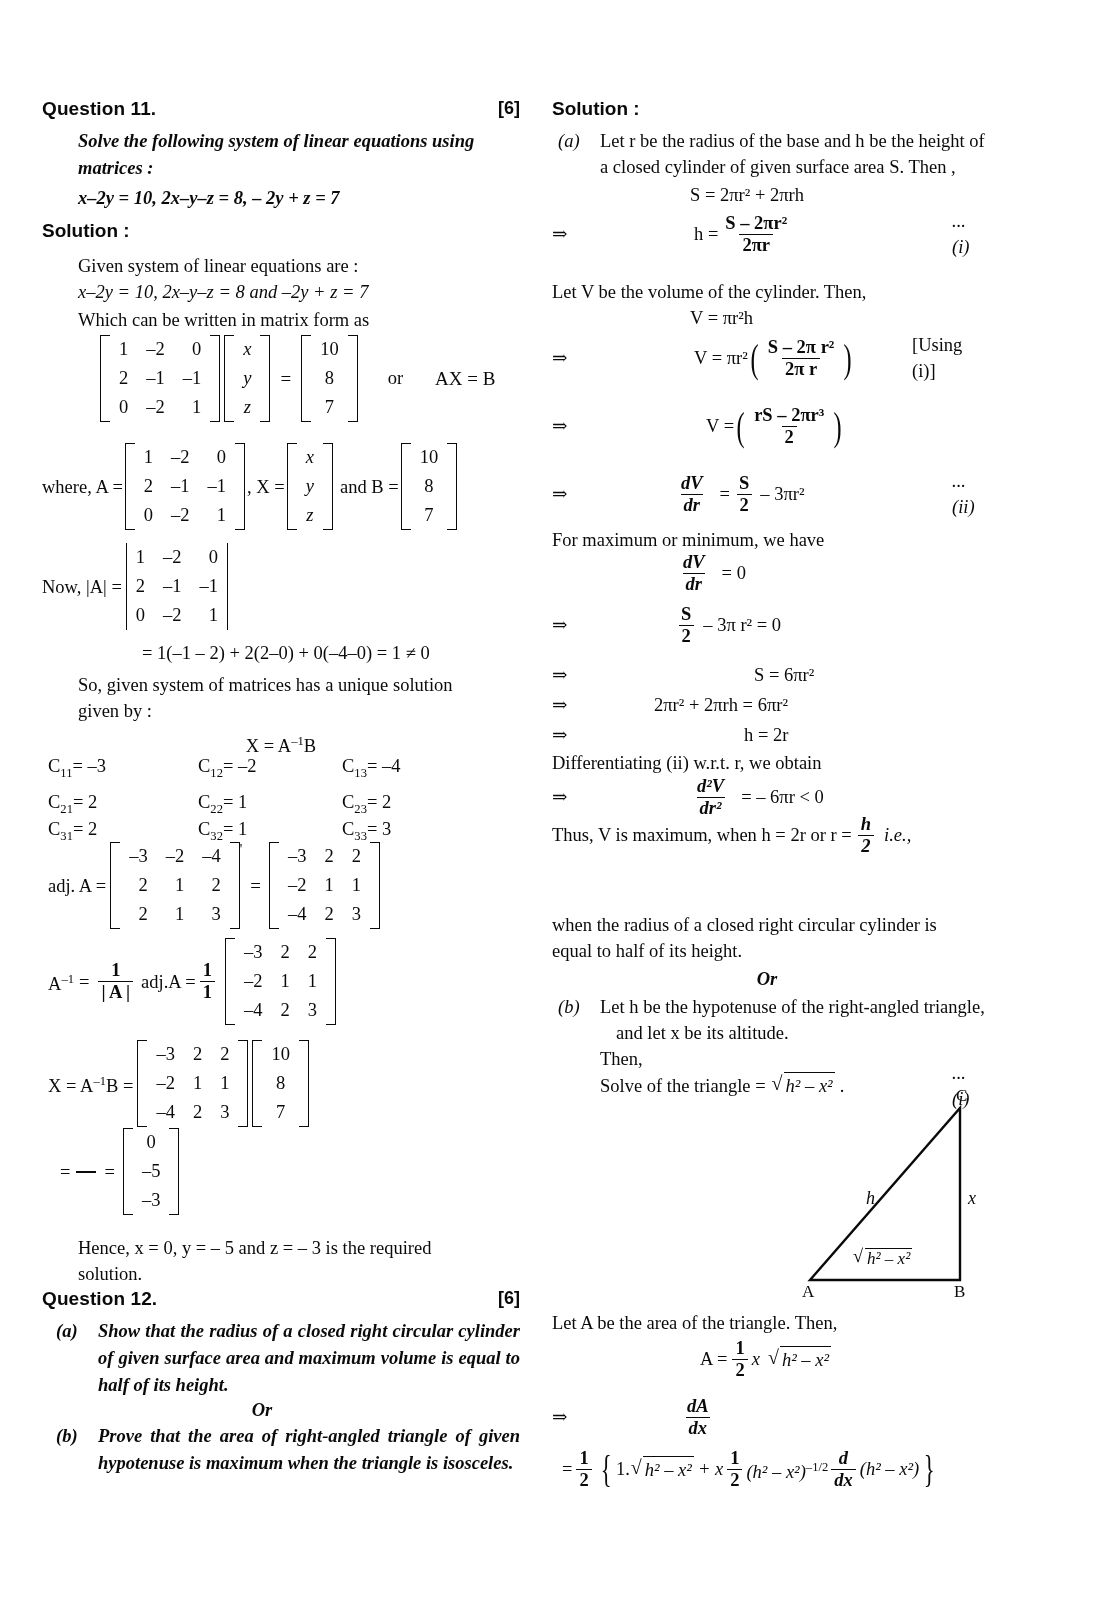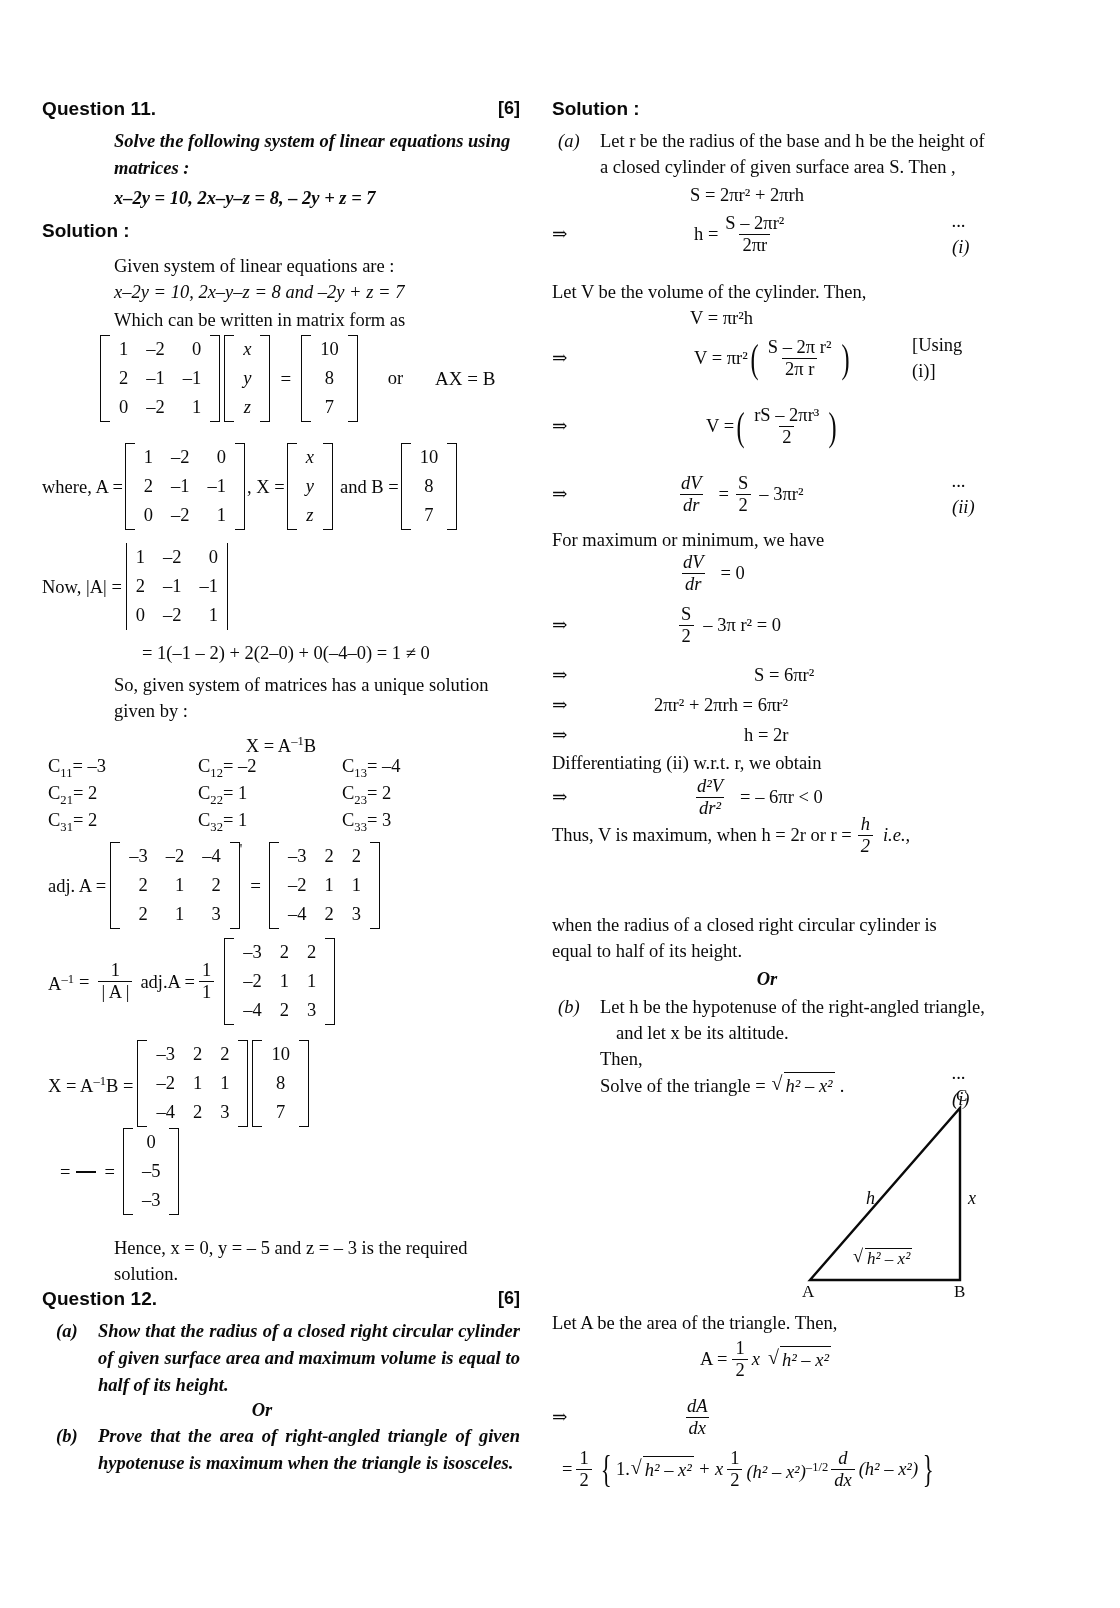--- a/index.html
+++ b/index.html
@@ -10,29 +10,29 @@
   .colL{left:42px;width:478px;}
   .colR{left:552px;width:478px;}
 
   
   .qhead{font-family:"Liberation Sans","DejaVu Sans",sans-serif;font-weight:bold;
          font-size:19px;letter-spacing:.1px;}
   .marks{font-family:"Liberation Sans","DejaVu Sans",sans-serif;font-weight:bold;font-size:18px;}
   .soln{font-family:"Liberation Sans","DejaVu Sans",sans-serif;font-weight:bold;font-size:19px;}
   .body{font-size:18.5px;line-height:26px;}
   .bodyi{font-size:18.5px;line-height:27px;font-style:italic;font-weight:bold;}
-  .ind{margin-left:72px;}
+  .ind{margin-left:36px;}
   .ctr{text-align:center;}
   .row{display:flex;align-items:center;}
   sup{font-size:.68em;vertical-align:super;}
   sub{font-size:.68em;vertical-align:sub;}
 
   
   .frac{display:inline-flex;flex-direction:column;align-items:center;
-        vertical-align:middle;margin:0 4px;line-height:1.12;}
+        vertical-align:middle;margin:0 4px;line-height:1.12;font-weight:bold;}
   .frac .num{padding:0 3px;}
   .frac .den{padding:0 3px;border-top:1.6px solid #0a0a0a;}
 
   
   .mx{display:inline-flex;align-items:stretch;vertical-align:middle;margin:0 2px;}
   .mxb{width:9px;border-top:1.8px solid #0a0a0a;border-bottom:1.8px solid #0a0a0a;}
   .mxb.l{border-left:1.8px solid #0a0a0a;}
   .mxb.r{border-right:1.8px solid #0a0a0a;}
   .mxb.pl{width:0;border-top:none;border-bottom:none;border-left:1.8px solid #0a0a0a;}
   .mxb.pr{width:0;border-top:none;border-bottom:none;border-right:1.8px solid #0a0a0a;}
@@ -241,21 +241,21 @@
   <div class="body" style="position:absolute;top:728px;left:0;width:478px;text-align:center;">
     <span>X  = A</span><sup>–1</sup><span>B</span>
   </div>
 
   <div style="position:absolute;top:756px;left:6px;width:472px;">
     <div class="row body" style="height:27px;">
       <span style="width:150px;"><span>C</span><sub>11</sub><span>= –3</span></span>
       <span style="width:144px;"><span>C</span><sub>12</sub><span>= –2</span></span>
       <span><span>C</span><sub>13</sub><span>= –4</span></span>
     </div>
-    <div class="row body" style="height:27px;">
+    <div class="row body" style="height:27px;margin-top:9px;">
       <span style="width:150px;"><span>C</span><sub>21</sub><span>= 2</span></span>
       <span style="width:144px;"><span>C</span><sub>22</sub><span>= 1</span></span>
       <span><span>C</span><sub>23</sub><span>= 2</span></span>
     </div>
     <div class="row body" style="height:27px;">
       <span style="width:150px;"><span>C</span><sub>31</sub><span>= 2</span></span>
       <span style="width:144px;"><span>C</span><sub>32</sub><span>= 1</span></span>
       <span><span>C</span><sub>33</sub><span>= 3</span></span>
     </div>
   </div>

